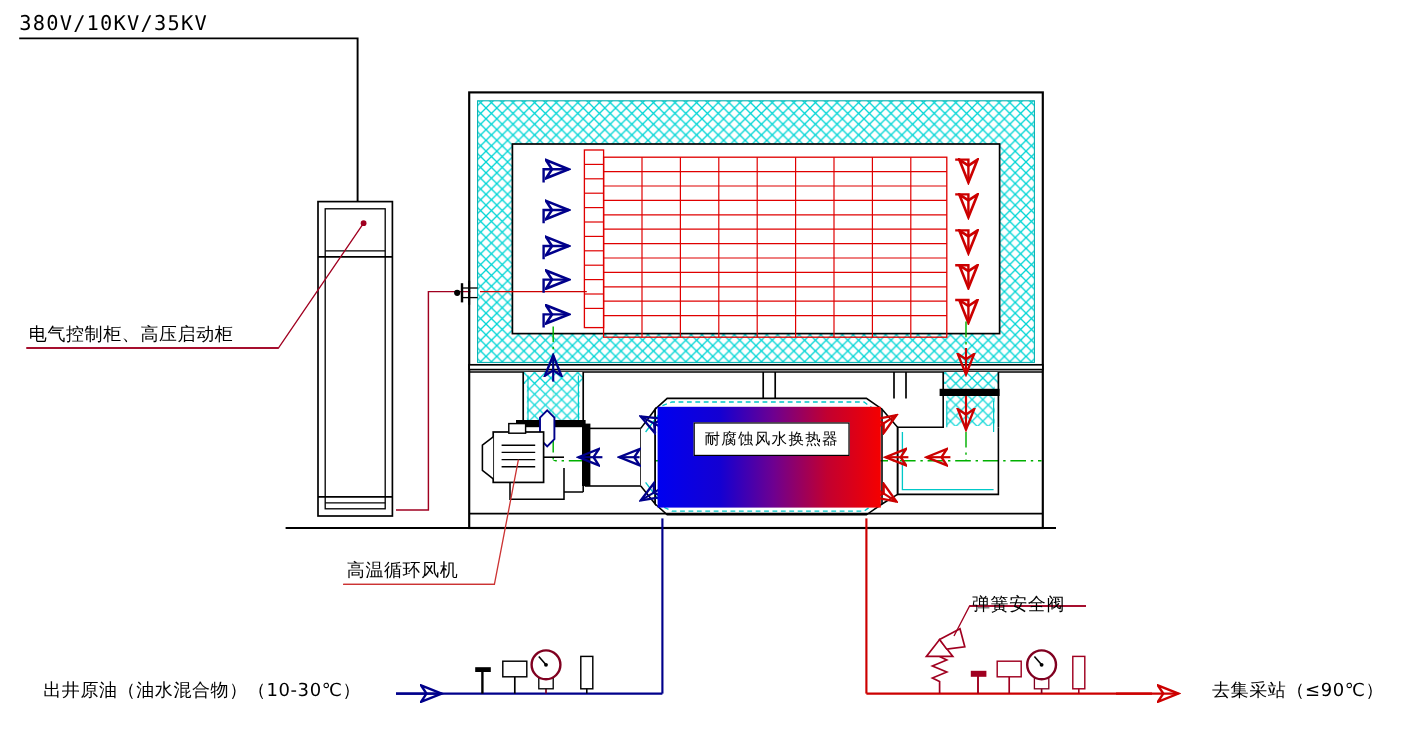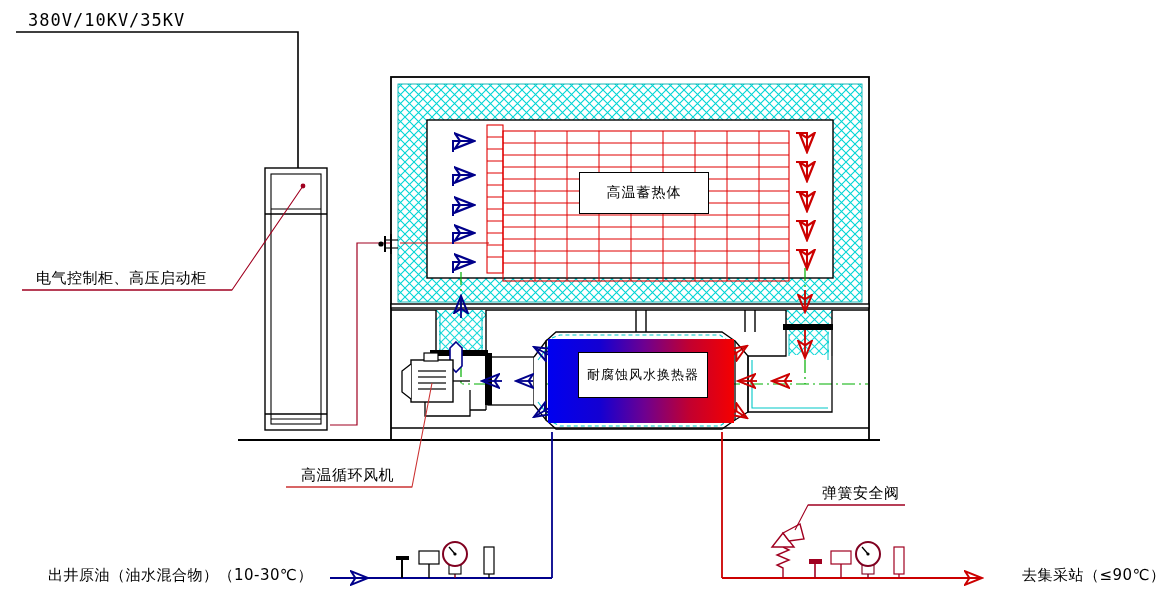--- a/index.html
+++ b/index.html
@@ -22,21 +22,20 @@
     left: 0; top: 0;
     width: 1170px;
     height: 615px;
   }
   .lbl {
     position: absolute;
     white-space: nowrap;
     font-family: "DejaVu Sans", "Liberation Sans", sans-serif;
     color: #000000;
     line-height: 1;
-    margin-left: 12px;
   }
   .lbl-cn { font-size: 15px; letter-spacing: 0.5px; }
   .lbl-mono { font-family: "DejaVu Sans Mono", "Liberation Mono", monospace; font-size: 17px; letter-spacing: 1px; }
   .boxlabel {
     position: absolute;
     background: #ffffff;
     border: 1px solid #000000;
     color: #000000;
     font-family: "DejaVu Sans", "Liberation Sans", sans-serif;
     font-size: 14px;
@@ -360,24 +359,23 @@
       <line x1="808" y1="505" x2="905" y2="505" stroke="#a00020" stroke-width="1.1"></line>
     </g>
   </svg>
 
   <div class="lbl lbl-mono" style="left:16px; top:12px;">380V/10KV/35KV</div>
 
   <div class="lbl lbl-cn" style="left:24px; top:271px;">电气控制柜、高压启动柜</div>
 
   <div class="lbl lbl-cn" style="left:289px; top:468px;text-align:center;">高温循环风机</div>
 
-  <div class="lbl lbl-cn" style="left:810px; top:486px;">弹簧安全阀</div>
+  <div class="lbl lbl-cn" style="left:810px; top:496px;">弹簧安全阀</div>
 
   <div class="lbl lbl-cn" style="left:36px; top:568px;">出井原油（油水混合物）（10-30℃）</div>
 
   <div class="lbl lbl-cn" style="left:1010px; top:568px;">去集采站（≤90℃）</div>
 
-  <div class="boxlabel" style="left:579px; top:172px; width:130px; height:42px;">高温蓄热体</div>
 
   <div class="hx-body" style="left:548px; top:339px; width:186px; height:84px;"></div>
-  <div class="boxlabel" style="left:578px; top:352px; width:130px; height:46px; font-size:13px;">耐腐蚀风水换热器</div>
+  <div class="boxlabel" style="left:578px; top:352px; width:130px; height:28px; font-size:13px;">耐腐蚀风水换热器</div>
 
 </div>
 
 </body></html>

